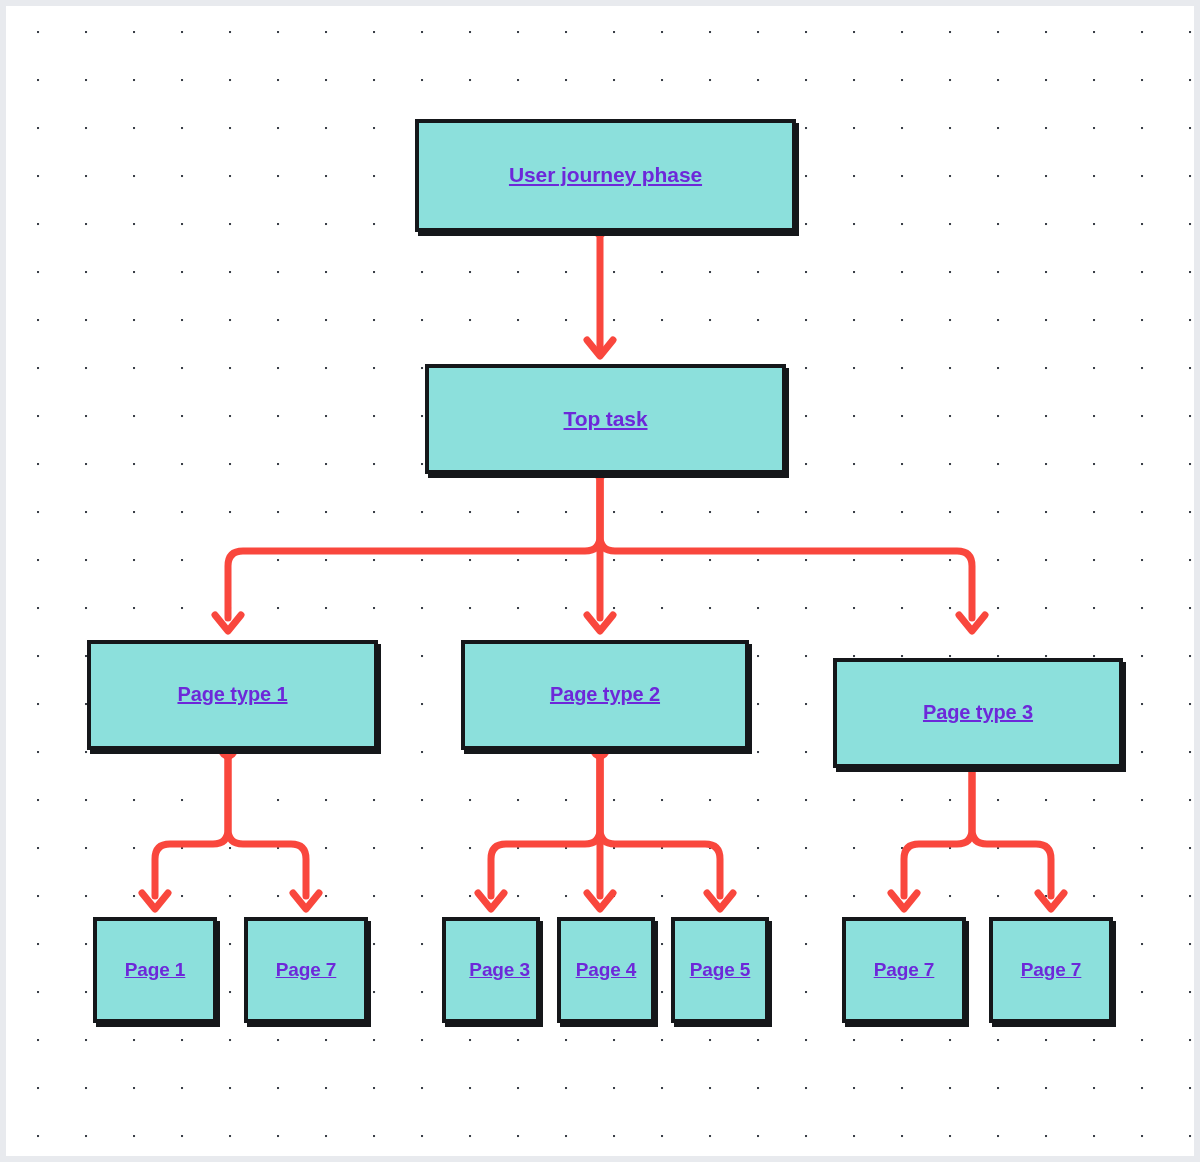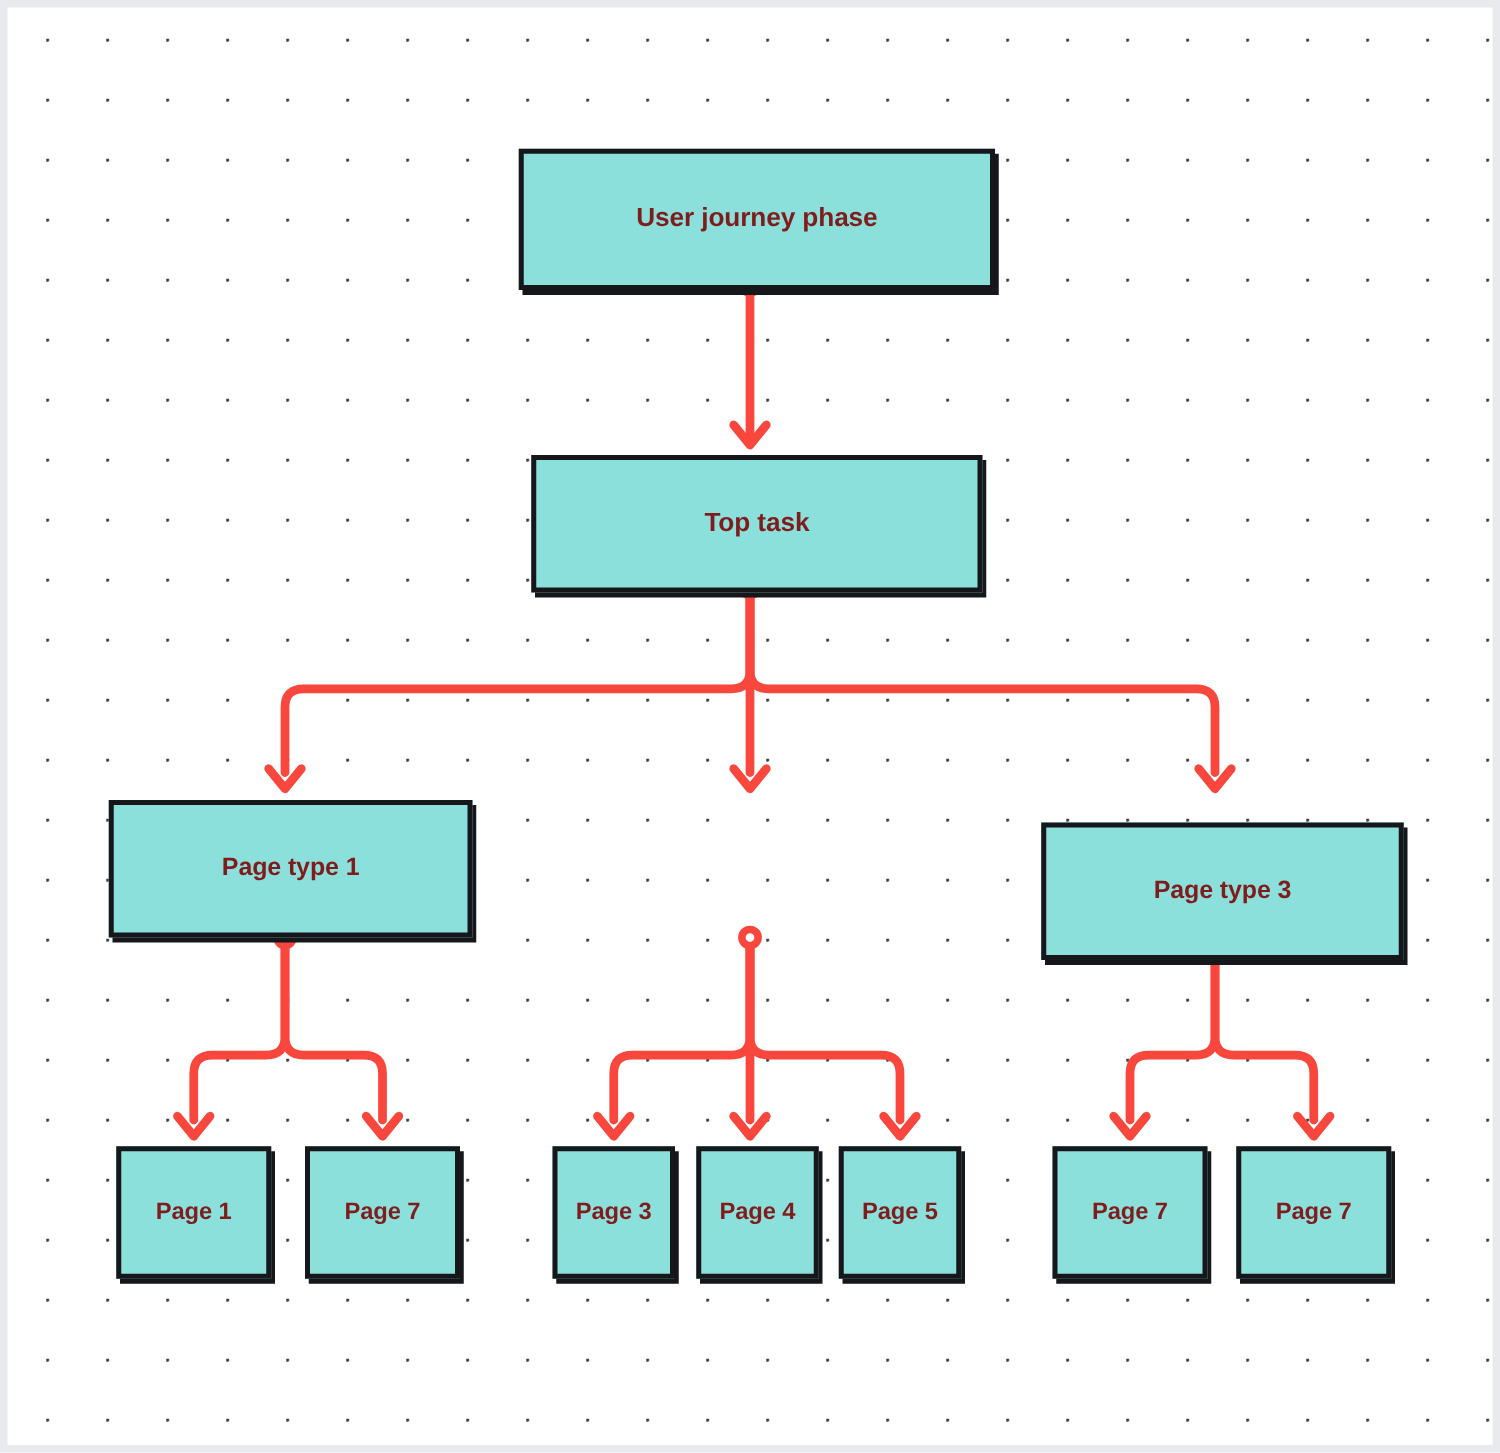--- a/index.html
+++ b/index.html
@@ -40,25 +40,26 @@
   .node {
     position: absolute;
     box-sizing: border-box;
     background: #8ce0dc;
     border: 4px solid #15171a;
     box-shadow: 3px 4px 0 0 #15171a;
     display: flex;
     align-items: center;
     justify-content: center;
     text-align: center;
-    color: #7f1d1d;
+    color: #6d28d9;
     font-weight: bold;
     line-height: 1.28;
     letter-spacing: -0.1px;
     padding: 2px 6px;
+    text-decoration: underline;
   }
 
   .node.lvl1, .node.lvl2 { font-size: 21px; }
   .node.lvl3 { font-size: 20px; text-align: center; }
   .node.leaf { font-size: 19px; }
 </style>
 </head>
 <body>
 
 <div id="canvas">
@@ -116,31 +117,34 @@
     <span>User journey phase</span>
   </div>
 
   <div class="node lvl2" style="left: 419px; top: 358px; width: 361px; height: 110px;">
     <span>Top task</span>
   </div>
 
   <div class="node lvl3" style="left: 81px; top: 634px; width: 291px; height: 110px;">
     <span>Page type 1</span>
   </div>
+  <div class="node lvl3" style="left: 455px; top: 634px; width: 288px; height: 110px;">
+    <span>Page type 2</span>
+  </div>
   <div class="node lvl3" style="left: 827px; top: 652px; width: 290px; height: 110px;">
     <span>Page type 3</span>
   </div>
 
   <div class="node leaf" style="left: 87px; top: 911px; width: 124px; height: 106px;">
     <span>Page 1</span>
   </div>
   <div class="node leaf" style="left: 238px; top: 911px; width: 124px; height: 106px;">
     <span>Page 7</span>
   </div>
-  <div class="node leaf" style="left: 436px; top: 911px; width: 98px; height: 106px;">
+  <div class="node leaf" style="left: 436px; top: 911px; width: 98px; height: 106px; justify-content: flex-end;">
     <span>Page 3</span>
   </div>
   <div class="node leaf" style="left: 551px; top: 911px; width: 98px; height: 106px;">
     <span>Page 4</span>
   </div>
   <div class="node leaf" style="left: 665px; top: 911px; width: 98px; height: 106px;">
     <span>Page 5</span>
   </div>
   <div class="node leaf" style="left: 836px; top: 911px; width: 124px; height: 106px;">
     <span>Page 7</span>

